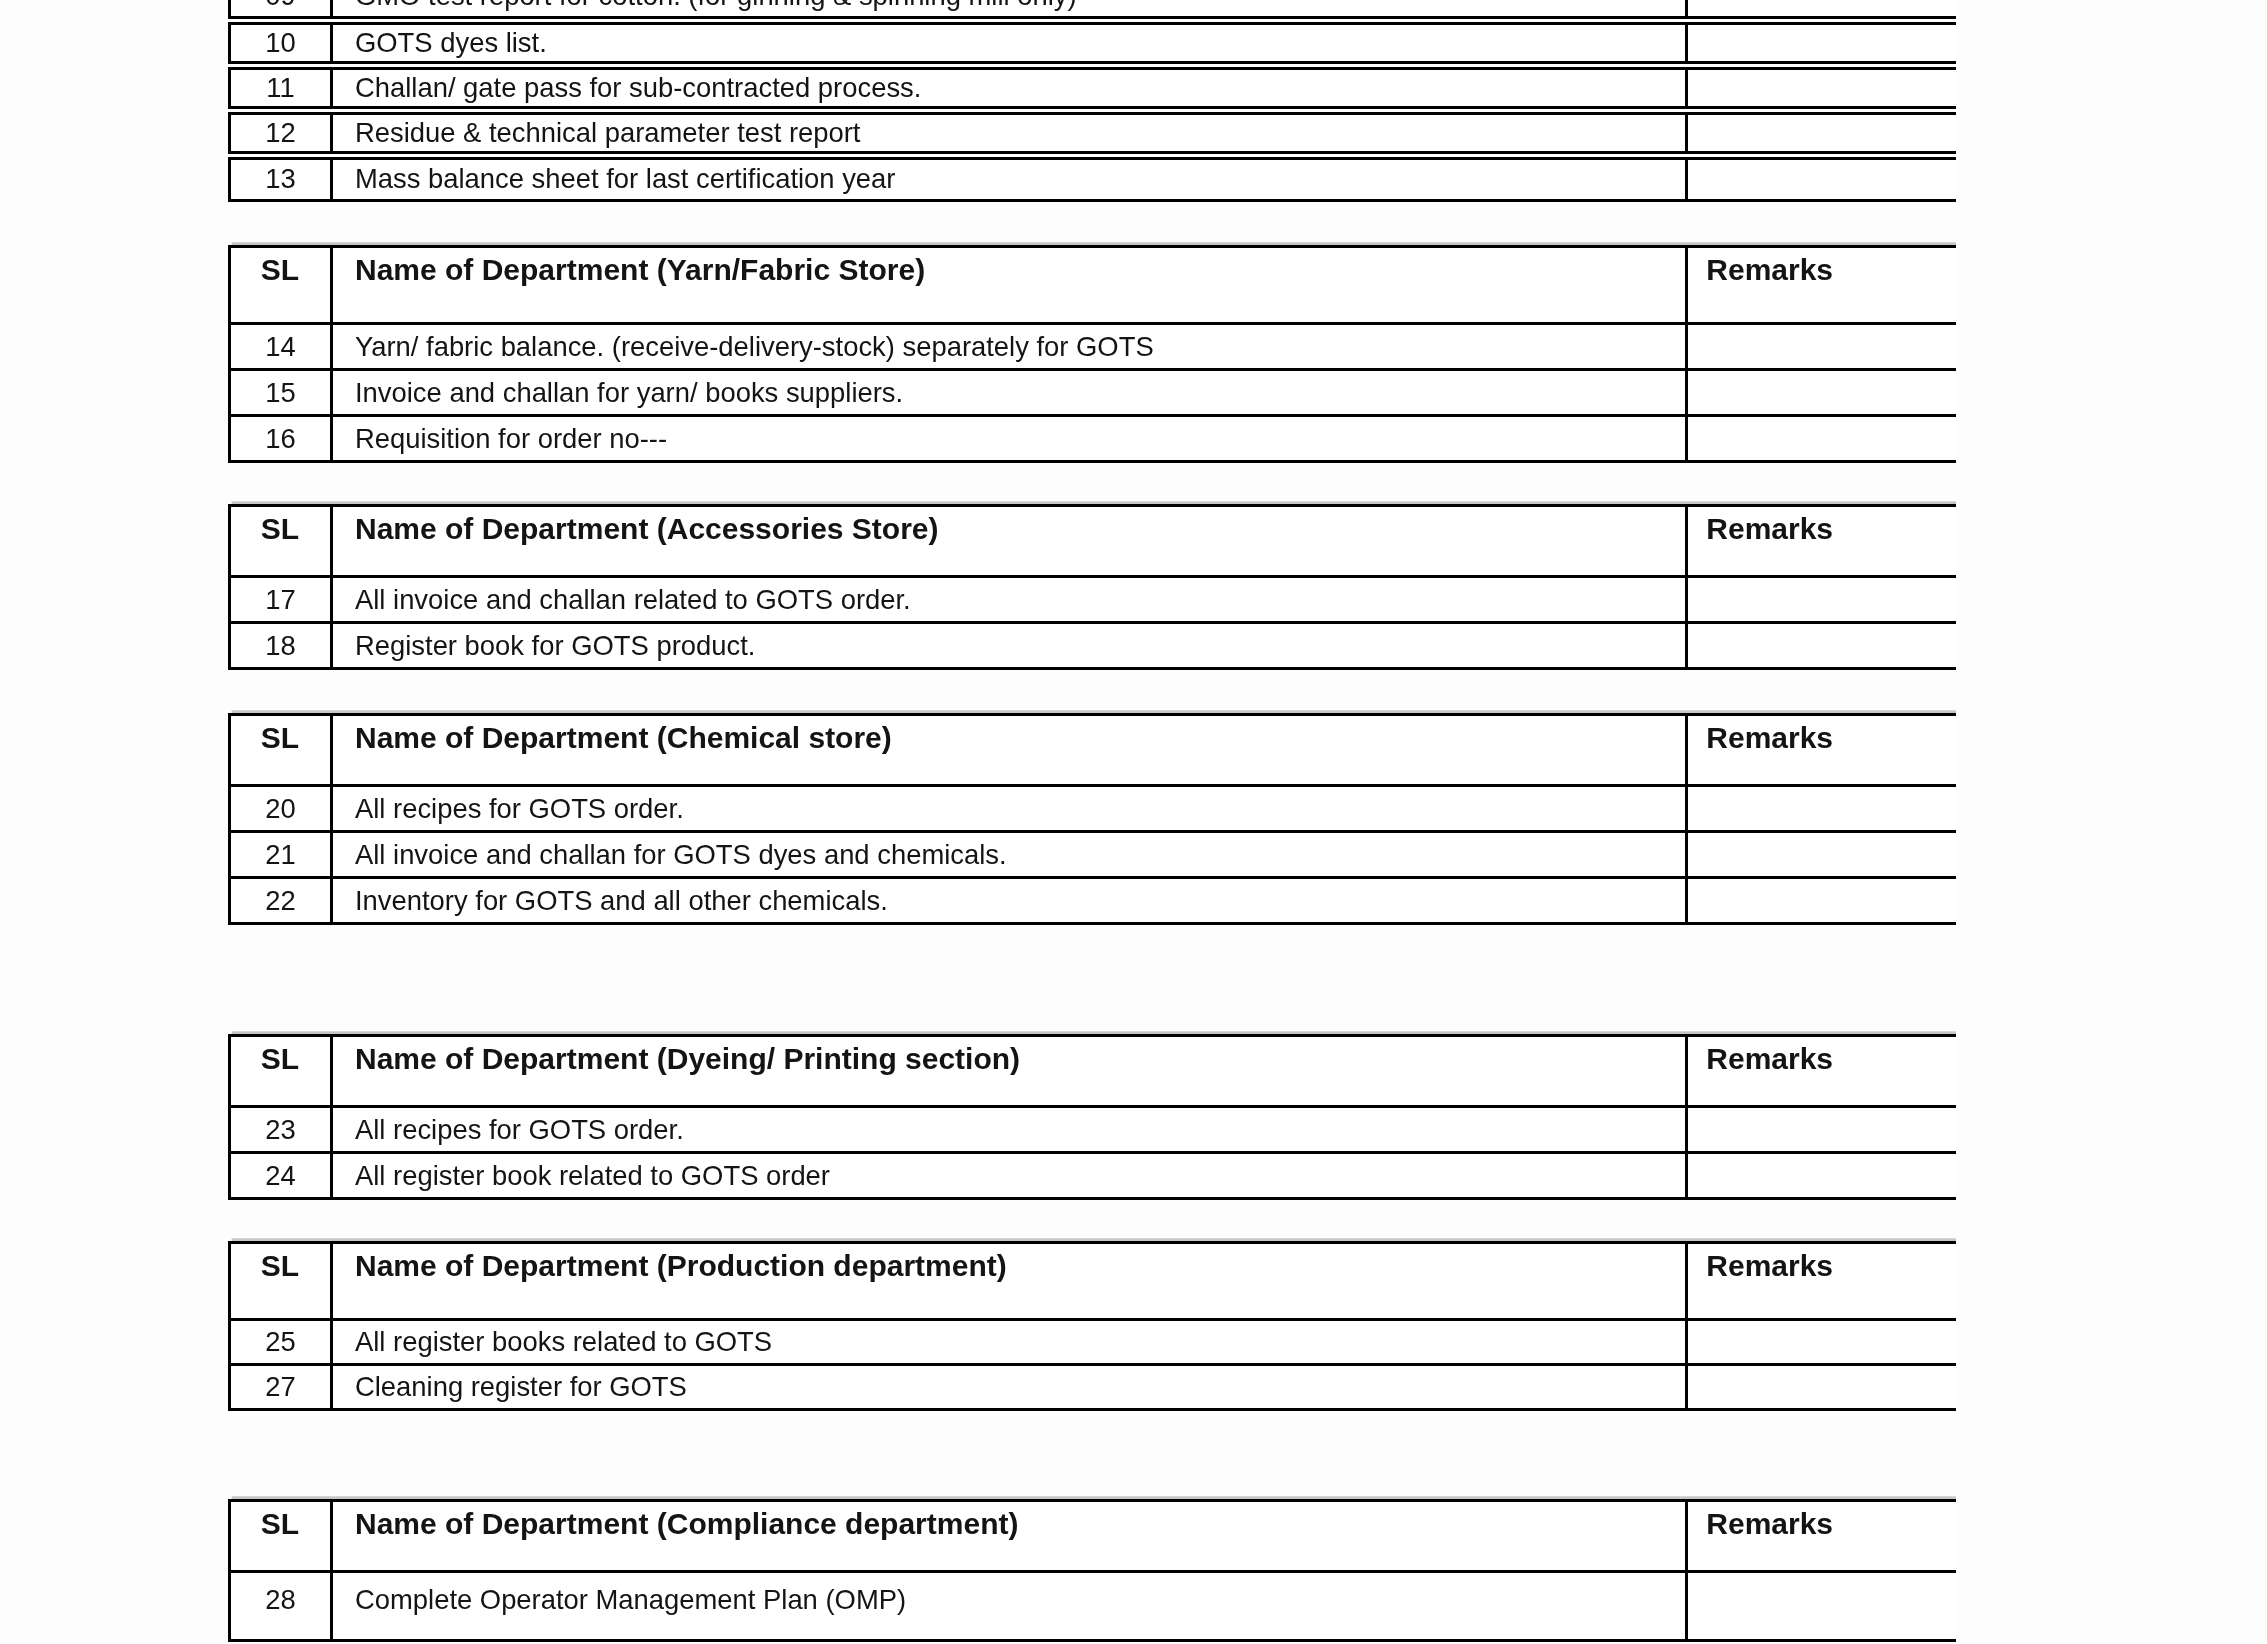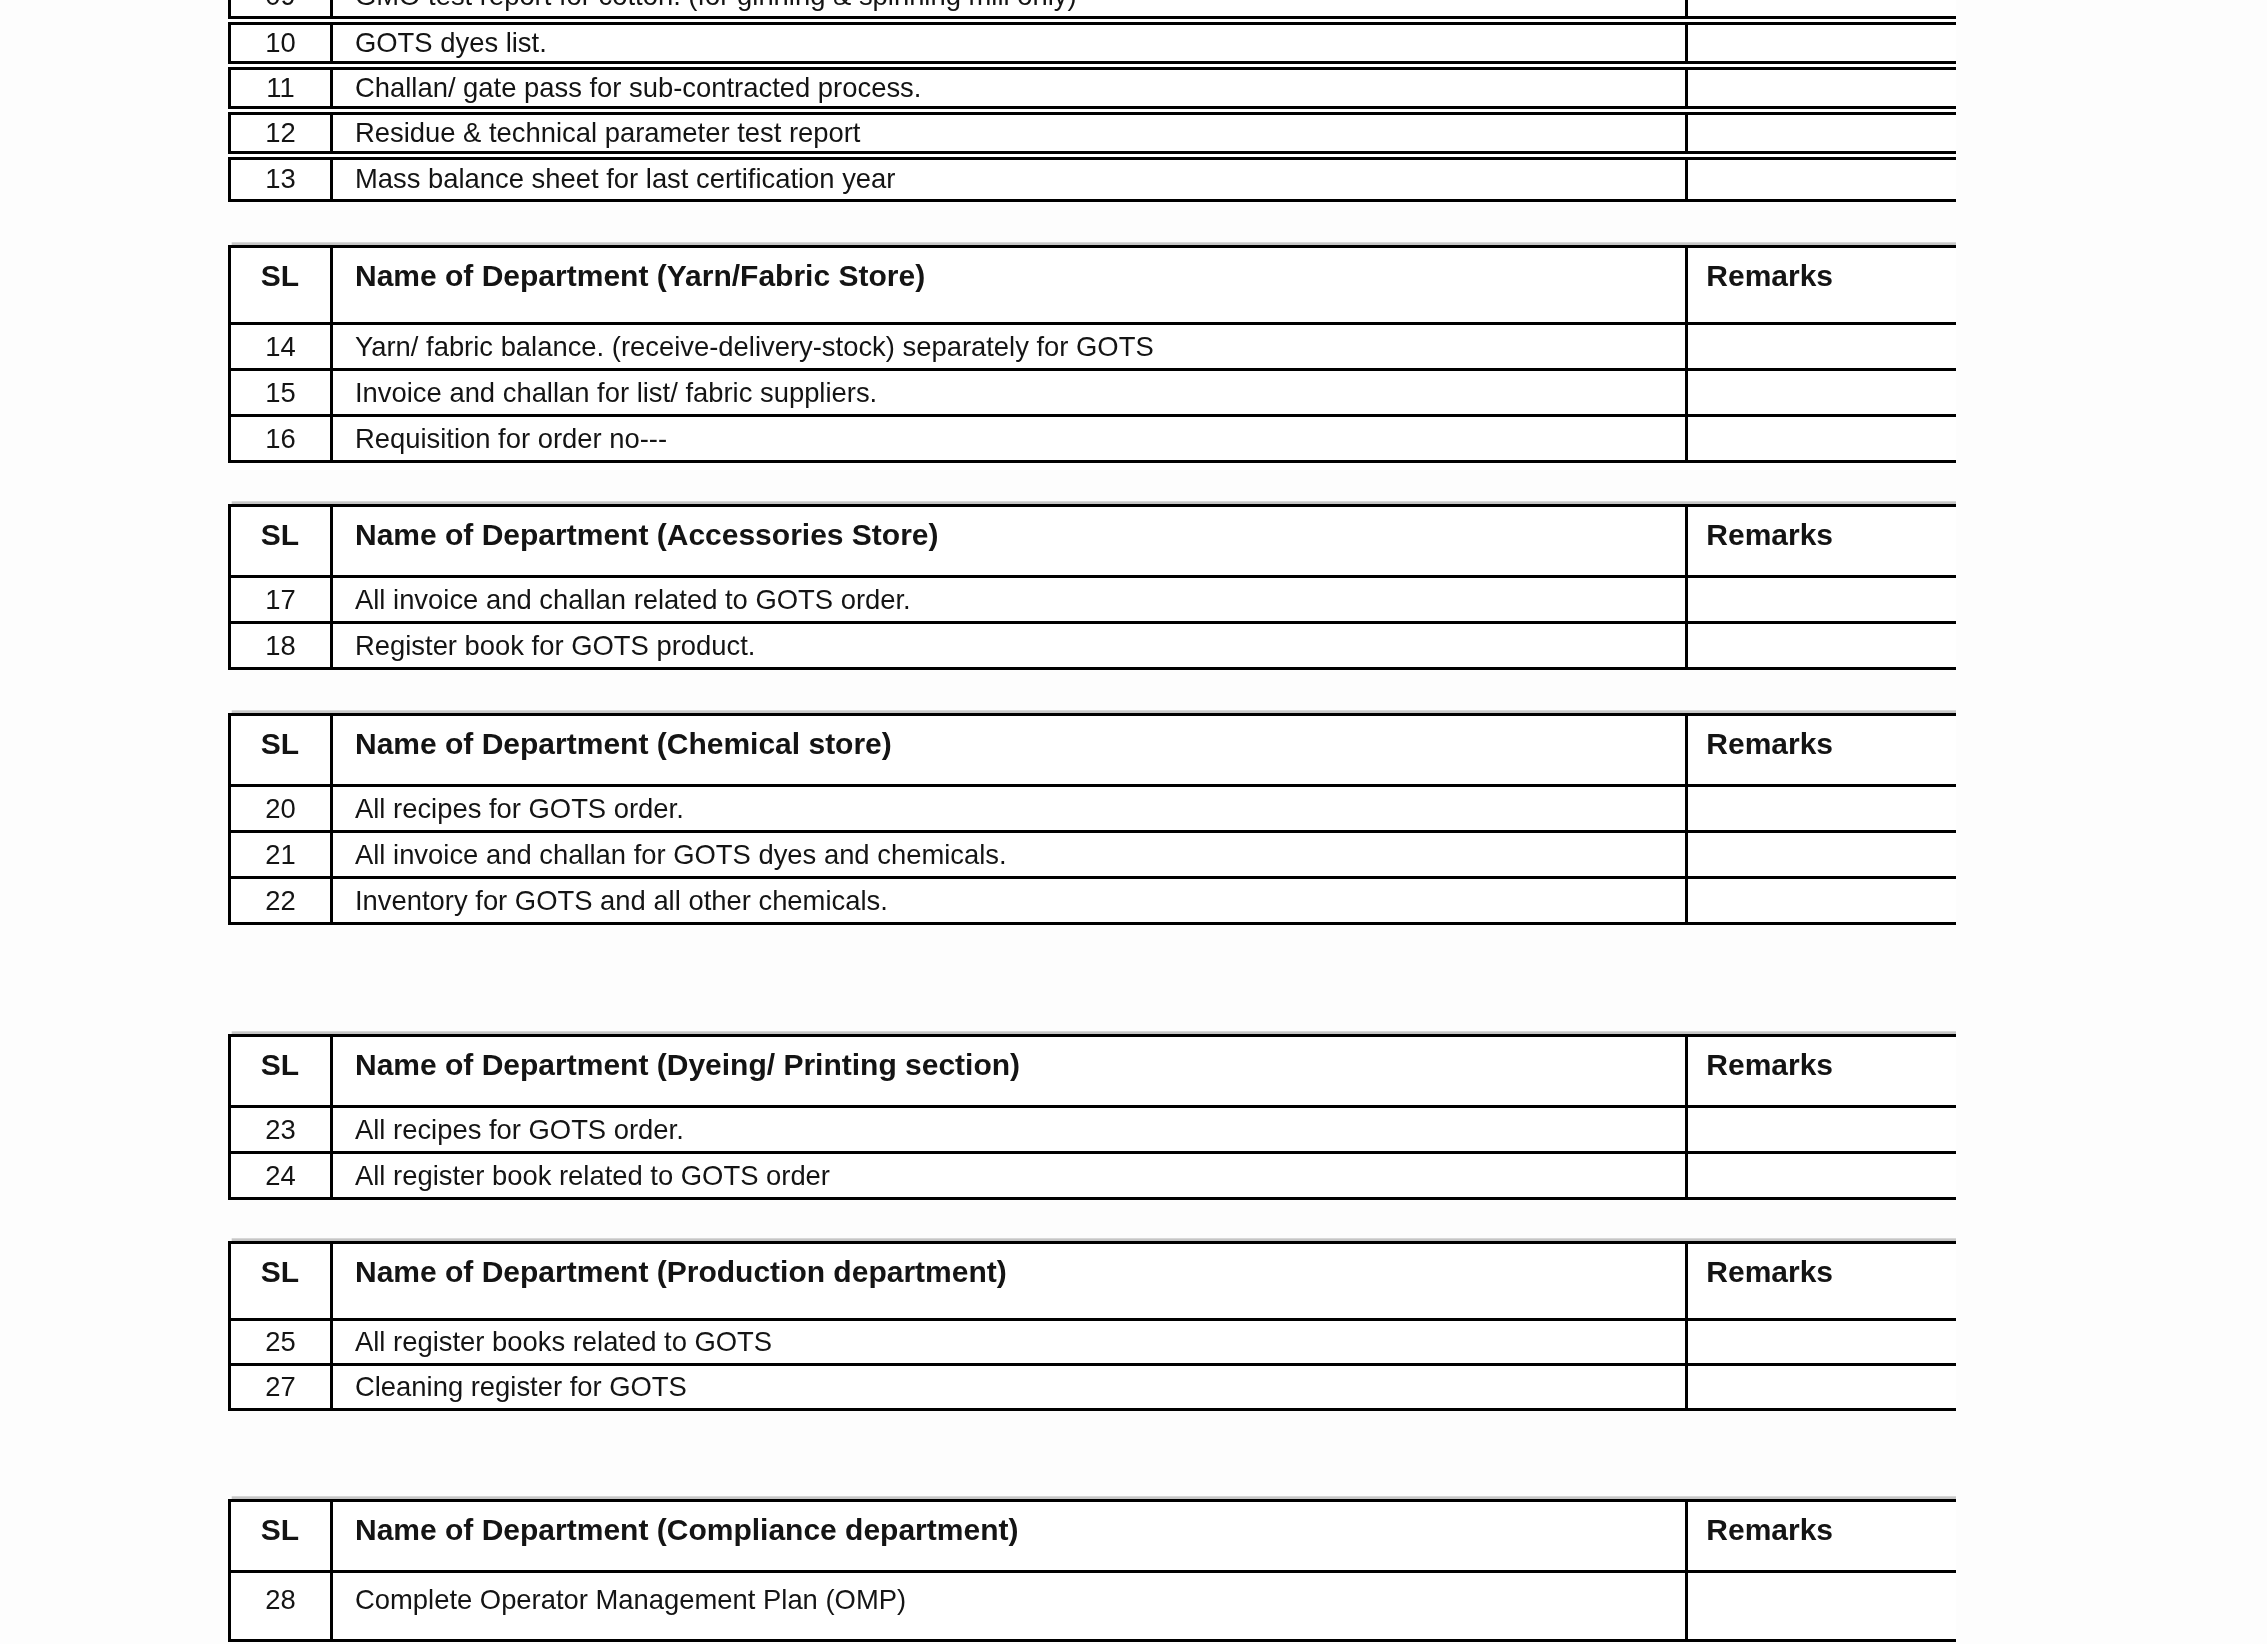--- a/index.html
+++ b/index.html
@@ -53,21 +53,21 @@
   }
 
   thead tr{height:71px;}
   .t1 thead tr,.t5 thead tr{height:77px;}
   tbody tr{height:46px;}
   .t0 tbody tr,.t5 tbody tr{height:45px;}
   .t6 tbody tr{height:69px;}
 
   th{
     vertical-align:top;
-    padding-top:11px;
+    padding-top:5px;
     font-size:30px;
     font-weight:bold;
     text-align:left;
   }
   td{
     vertical-align:middle;
     font-size:27.4px;
     font-weight:normal;
   }
   .t6 tbody td{vertical-align:top;padding-top:11px;}
@@ -137,21 +137,21 @@
             </tr>
           </thead>
           <tbody>
             <tr>
               <td class="c-sl">14</td>
               <td class="c-name">Yarn/ fabric balance. (receive-delivery-stock) separately for GOTS</td>
               <td class="c-remarks"></td>
             </tr>
             <tr>
               <td class="c-sl">15</td>
-              <td class="c-name">Invoice and challan for list/ fabric suppliers.</td>
+              <td class="c-name">Invoice and challan for yarn/ books suppliers.</td>
               <td class="c-remarks"></td>
             </tr>
             <tr>
               <td class="c-sl">16</td>
               <td class="c-name">Requisition for order no---</td>
               <td class="c-remarks"></td>
             </tr>
           </tbody>
         </table>
       </div>

